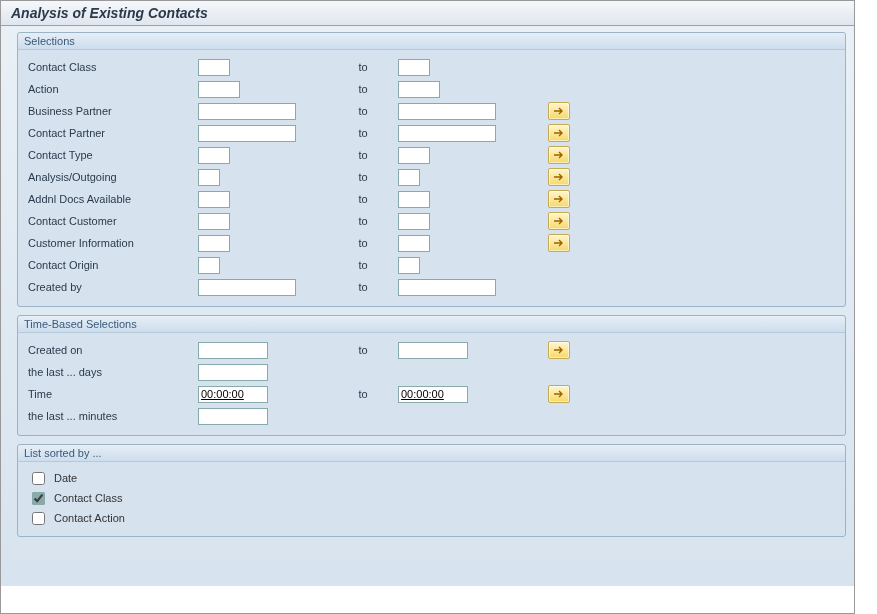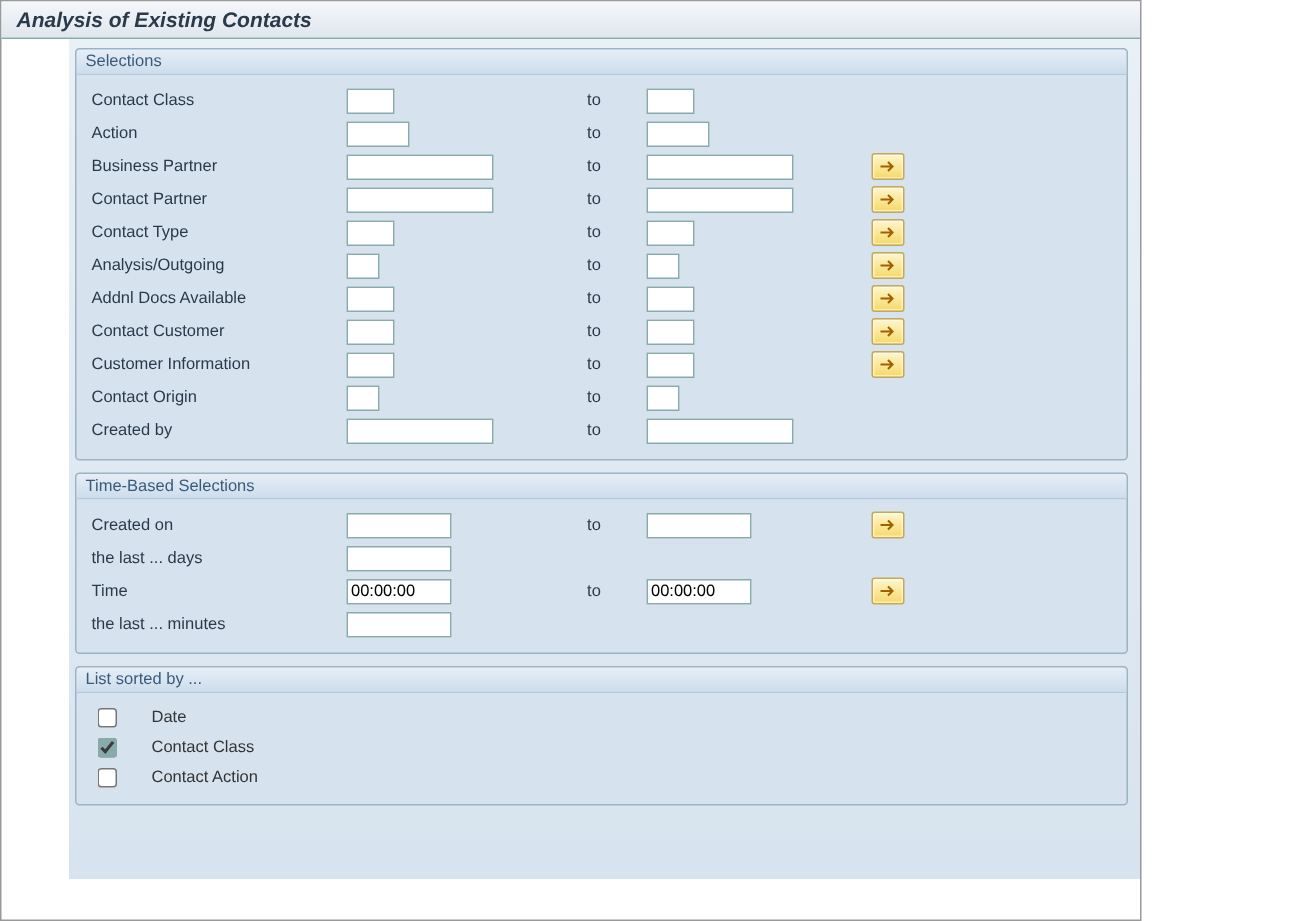--- a/index.html
+++ b/index.html
@@ -4,21 +4,21 @@
 <style>
   * { box-sizing: border-box; }
   body {
     margin: 0;
     font-family: Arial, sans-serif;
     font-size: 11px;
     background: #fff;
     color: #333;
   }
   .app {
-    width: 761px;
+    width: 855px;
     height: 614px;
     border: 1px solid #999;
     position: relative;
   }
   .titlebar {
     background: linear-gradient(#f5f7fa, #e0e6ee);
     border-bottom: 1px solid #8aa;
     padding: 4px 10px;
     font-style: italic;
     font-weight: bold;
@@ -40,24 +40,23 @@
     border: 1px solid #8aa;
     border-radius: 3px;
     background: linear-gradient(#fff,#e6edf4);
     display: flex;
     align-items: center;
     justify-content: center;
     cursor: pointer;
   }
   .workarea {
     background: linear-gradient(180deg,#e9f0f6 0%, #d7e3ee 100%);
-    padding: 6px 8px 8px 4px;
+    padding: 6px 8px 8px 16px;
     height: calc(100% - 52px);
     overflow: auto;
-    margin-left: 45px;
   }
   .group {
     border: 1px solid #9ab4c6;
     border-radius: 3px;
     background: #d6e3ef;
     margin-bottom: 8px;
     padding: 0;
   }
   .group-title {
     font-size: 11px;
@@ -97,40 +96,41 @@
     display:flex;
     justify-content:flex-start;
     padding-left:20px;
   }
   input[type=text] {
     font-size: 11px;
     border: 1px solid #8aa;
     background: #fff;
     height: 17px;
     padding: 0 2px;
+    text-decoration: underline;
   }
   .w-xs  { width: 22px; }
   .w-sm  { width: 32px; }
   .w-ssm { width: 42px; }
   .w-md  { width: 70px; }
   .w-lg  { width: 98px; }
   .more-btn {
     width: 22px; height: 18px;
     border: 1px solid #c7a954;
     border-radius: 2px;
     background: linear-gradient(#fff6cc,#f6d96a);
     display:flex; align-items:center; justify-content:center;
     cursor:pointer;
     box-shadow: inset 0 0 0 1px #fff8;
   }
   .checkrow {
     display:flex;
     align-items:center;
     height:20px;
-    gap:20px;
+    gap:6px;
   }
   .checkrow input[type=checkbox]{
     width:13px; height:13px;
     accent-color:#8aa;
   }
   .watermark {
     position:absolute;
     left:240px; top:30px;
     color:#e7983f;
     opacity:0.55;

